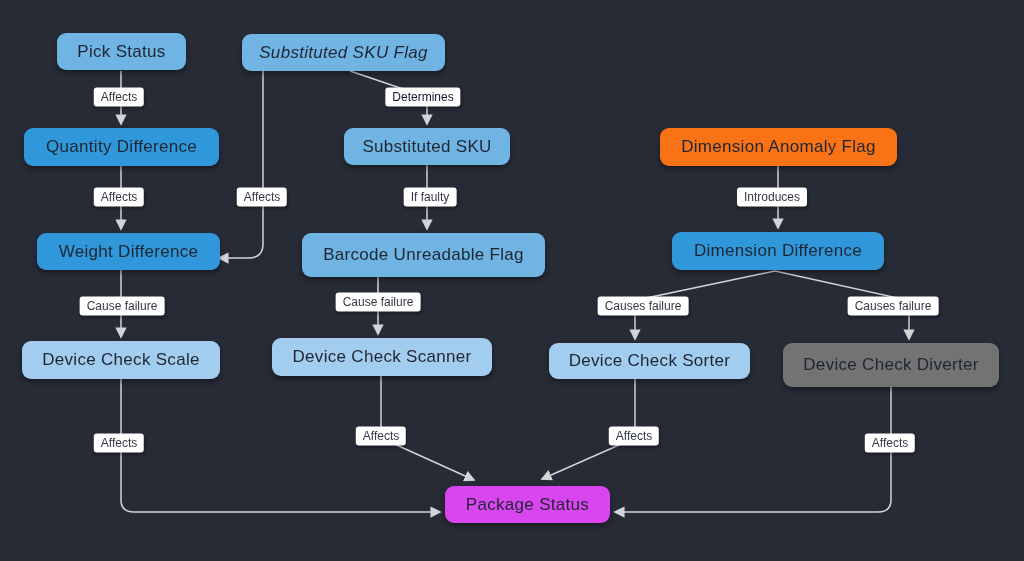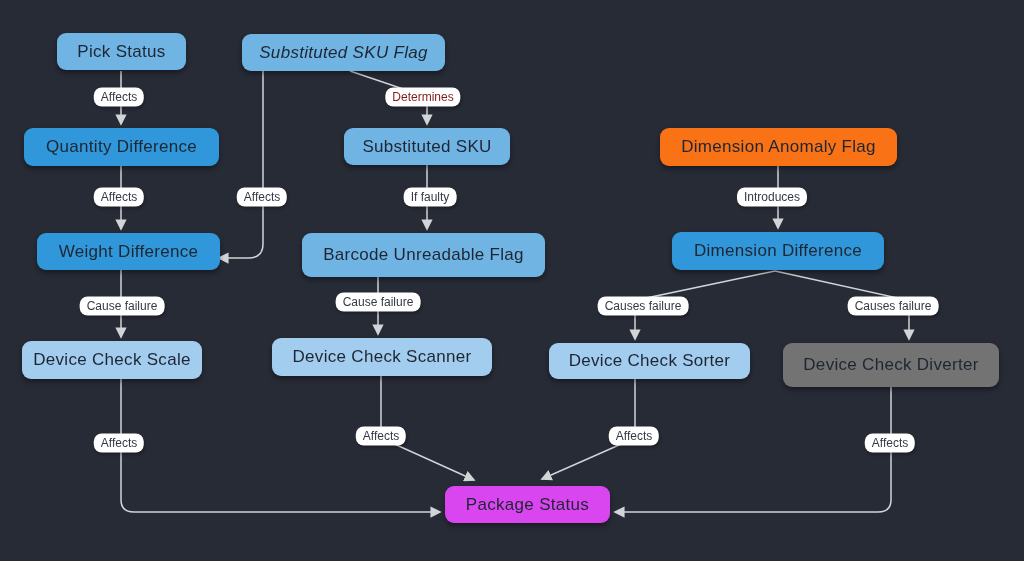--- a/index.html
+++ b/index.html
@@ -32,21 +32,21 @@
     white-space: nowrap;
     box-sizing: border-box;
   }
   .edge-label {
     position: absolute;
     transform: translate(-50%, -50%);
     font-size: 12px;
     font-weight: 500;
     line-height: 1;
     padding: 3px 7px 4px;
-    border-radius: 8px;
+    border-radius: 3px;
     box-shadow: 1px 2px 3px rgba(0,0,0,0.30);
     white-space: nowrap;
   }
 </style>
 </head>
 <body>
 
 <div class="stage" id="stage" style="background: rgb(39, 43, 54);">
   <svg class="edge-layer" id="edge-layer" viewBox="0 0 1024 561" xmlns="http://www.w3.org/2000/svg">
     <defs>
@@ -73,31 +73,31 @@
   </svg>
   <div id="node-layer">
       <div class="node" style="left: 57px; top: 33px; width: 129px; height: 37px; background: rgb(112, 180, 228); color: rgb(31, 38, 51);">Pick Status</div>
       <div class="node" style="left: 242px; top: 34px; width: 203px; height: 37px; background: rgb(112, 180, 228); color: rgb(31, 38, 51); font-style: italic;">Substituted SKU Flag</div>
       <div class="node" style="left: 24px; top: 128px; width: 195px; height: 38px; background: rgb(47, 151, 218); color: rgb(31, 38, 51);">Quantity Difference</div>
       <div class="node" style="left: 344px; top: 128px; width: 166px; height: 37px; background: rgb(112, 180, 228); color: rgb(31, 38, 51);">Substituted SKU</div>
       <div class="node" style="left: 660px; top: 128px; width: 237px; height: 38px; background: #f97316; color: rgb(31, 38, 51);">Dimension Anomaly Flag</div>
       <div class="node" style="left: 37px; top: 233px; width: 183px; height: 37px; background: rgb(47, 151, 218); color: rgb(31, 38, 51);">Weight Difference</div>
       <div class="node" style="left: 302px; top: 233px; width: 243px; height: 44px; background: rgb(112, 180, 228); color: rgb(31, 38, 51);">Barcode Unreadable Flag</div>
       <div class="node" style="left: 672px; top: 232px; width: 212px; height: 38px; background: rgb(47, 151, 218); color: rgb(31, 38, 51);">Dimension Difference</div>
-      <div class="node" style="left: 22px; top: 341px; width: 180px; height: 38px; background: rgb(162, 205, 238); color: rgb(31, 38, 51);">Device Check Scale</div>
+      <div class="node" style="left: 22px; top: 341px; width: 198px; height: 38px; background: rgb(162, 205, 238); color: rgb(31, 38, 51);">Device Check Scale</div>
       <div class="node" style="left: 272px; top: 338px; width: 220px; height: 38px; background: rgb(162, 205, 238); color: rgb(31, 38, 51);">Device Check Scanner</div>
       <div class="node" style="left: 549px; top: 343px; width: 201px; height: 36px; background: rgb(162, 205, 238); color: rgb(31, 38, 51);">Device Check Sorter</div>
       <div class="node" style="left: 783px; top: 343px; width: 216px; height: 44px; background: #737373; color: rgb(31, 38, 51);">Device Check Diverter</div>
       <div class="node" style="left: 445px; top: 486px; width: 165px; height: 37px; background: #d946ef; color: rgb(31, 38, 51);">Package Status</div>
     </div>
   <div id="label-layer">
       <div class="edge-label" style="left: 119px; top: 97px; background: rgb(255, 255, 255); color: rgb(52, 57, 69);">Affects</div>
       <div class="edge-label" style="left: 119px; top: 197px; background: rgb(255, 255, 255); color: rgb(52, 57, 69);">Affects</div>
       <div class="edge-label" style="left: 262px; top: 197px; background: rgb(255, 255, 255); color: rgb(52, 57, 69);">Affects</div>
-      <div class="edge-label" style="left: 423px; top: 97px; background: rgb(255, 255, 255); color: #7f1d1d; text-align: center;">Determines</div>
+      <div class="edge-label" style="left: 423px; top: 97px; background: rgb(255, 255, 255); color: #0f172a; text-align: center;">Determines</div>
       <div class="edge-label" style="left: 430px; top: 197px; background: rgb(255, 255, 255); color: rgb(52, 57, 69);">If faulty</div>
       <div class="edge-label" style="left: 772px; top: 197px; background: rgb(255, 255, 255); color: rgb(52, 57, 69);">Introduces</div>
       <div class="edge-label" style="left: 122px; top: 306px; background: rgb(255, 255, 255); color: rgb(52, 57, 69);">Cause failure</div>
       <div class="edge-label" style="left: 378px; top: 302px; background: rgb(255, 255, 255); color: rgb(52, 57, 69);">Cause failure</div>
       <div class="edge-label" style="left: 643px; top: 306px; background: rgb(255, 255, 255); color: rgb(52, 57, 69);">Causes failure</div>
       <div class="edge-label" style="left: 893px; top: 306px; background: rgb(255, 255, 255); color: rgb(52, 57, 69);">Causes failure</div>
       <div class="edge-label" style="left: 119px; top: 443px; background: rgb(255, 255, 255); color: rgb(52, 57, 69);">Affects</div>
       <div class="edge-label" style="left: 381px; top: 436px; background: rgb(255, 255, 255); color: rgb(52, 57, 69);">Affects</div>
       <div class="edge-label" style="left: 634px; top: 436px; background: rgb(255, 255, 255); color: rgb(52, 57, 69);">Affects</div>
       <div class="edge-label" style="left: 890px; top: 443px; background: rgb(255, 255, 255); color: rgb(52, 57, 69);">Affects</div>

